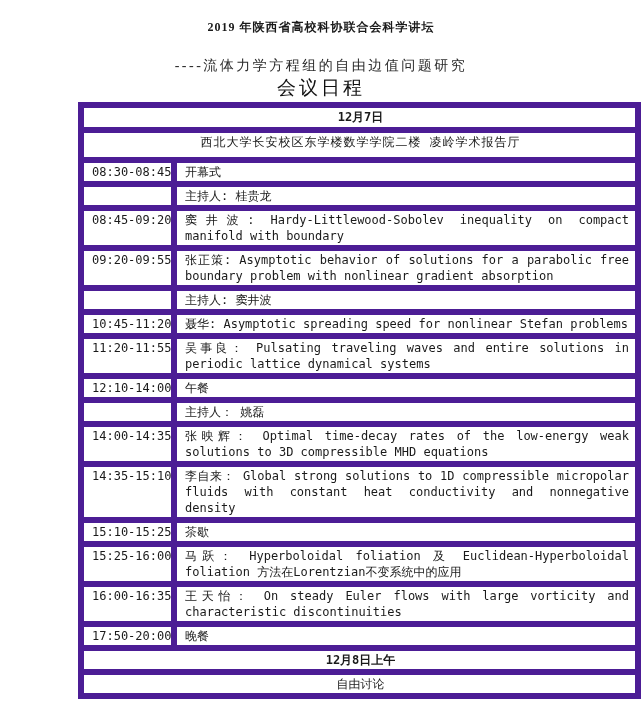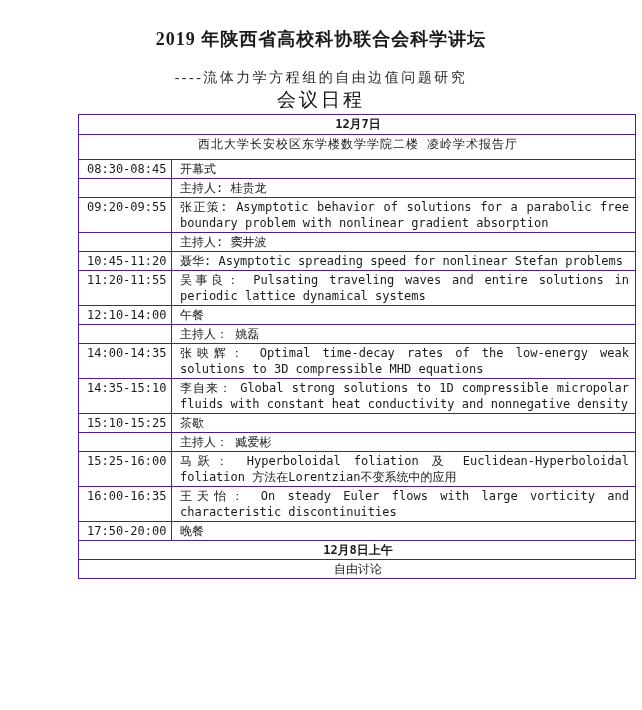--- a/index.html
+++ b/index.html
@@ -10,23 +10,23 @@
   .page {
     position: relative;
     width: 642px;
     height: 710px;
     background: #ffffff;
     color: #1a1a1a;
     font-family: "Liberation Serif", "DejaVu Serif", serif;
     overflow: hidden;
   }
   .doc-title {
-    padding-top: 28px;
+    padding-top: 16px;
     text-align: center;
-    font-size: 18px;
+    font-size: 12px;
     font-weight: bold;
     letter-spacing: 1px;
     line-height: 22px;
   }
   .doc-subtitle {
     margin-top: 18px;
     text-align: center;
     font-size: 14px;
     font-weight: normal;
     letter-spacing: 2.5px;
@@ -41,21 +41,21 @@
     color: #111;
   }
   table.schedule {
     margin: 2px 0 0 78px;
     width: 557px;
     border-collapse: collapse;
     table-layout: fixed;
     font-family: "DejaVu Sans Mono", "Liberation Mono", monospace;
   }
   table.schedule td {
-    border: 1px solid #4c1d95;
+    border: 6px solid #4c1d95;
     vertical-align: top;
     padding: 1px 6px 1px 8px;
     font-size: 12px;
     line-height: 16px;
     color: #1a1a1a;
     overflow: hidden;
   }
   col.c-time { width: 93px; }
   col.c-content { width: 464px; }
   tr.r-single { height: 18px; }
@@ -119,20 +119,24 @@
 
       <tr class="r-single">
         <td class="time-cell">08:30-08:45</td>
         <td class="content-cell">开幕式</td>
       </tr>
       <tr class="r-single">
         <td class="time-cell"></td>
         <td class="content-cell">主持人: 桂贵龙</td>
       </tr>
       <tr>
+        <td class="time-cell">08:45-09:20</td>
+        <td class="content-cell">窦井波: Hardy-Littlewood-Sobolev inequality on compact manifold with boundary</td>
+      </tr>
+      <tr>
         <td class="time-cell">09:20-09:55</td>
         <td class="content-cell">张正策: Asymptotic behavior of solutions for a parabolic free boundary problem with nonlinear gradient absorption</td>
       </tr>
       <tr class="r-single">
         <td class="time-cell"></td>
         <td class="content-cell">主持人: 窦井波</td>
       </tr>
       <tr class="r-single">
         <td class="time-cell">10:45-11:20</td>
         <td class="content-cell">聂华: Asymptotic spreading speed for nonlinear Stefan problems</td>
@@ -154,24 +158,20 @@
         <td class="content-cell">张映辉： Optimal time-decay rates of the low-energy weak solutions to 3D compressible MHD equations</td>
       </tr>
       <tr>
         <td class="time-cell">14:35-15:10</td>
         <td class="content-cell">李自来： Global strong solutions to 1D compressible micropolar fluids with constant heat conductivity and nonnegative density</td>
       </tr>
       <tr class="r-single">
         <td class="time-cell">15:10-15:25</td>
         <td class="content-cell">茶歇</td>
       </tr>
-      <tr class="r-single">
-        <td class="time-cell"></td>
-        <td class="content-cell">主持人： 臧爱彬</td>
-      </tr>
       <tr>
         <td class="time-cell">15:25-16:00</td>
         <td class="content-cell">马跃： Hyperboloidal foliation 及 Euclidean-Hyperboloidal foliation 方法在Lorentzian不变系统中的应用</td>
       </tr>
       <tr>
         <td class="time-cell">16:00-16:35</td>
         <td class="content-cell">王天怡： On steady Euler flows with large vorticity and characteristic discontinuities</td>
       </tr>
       <tr class="r-single">
         <td class="time-cell">17:50-20:00</td>

